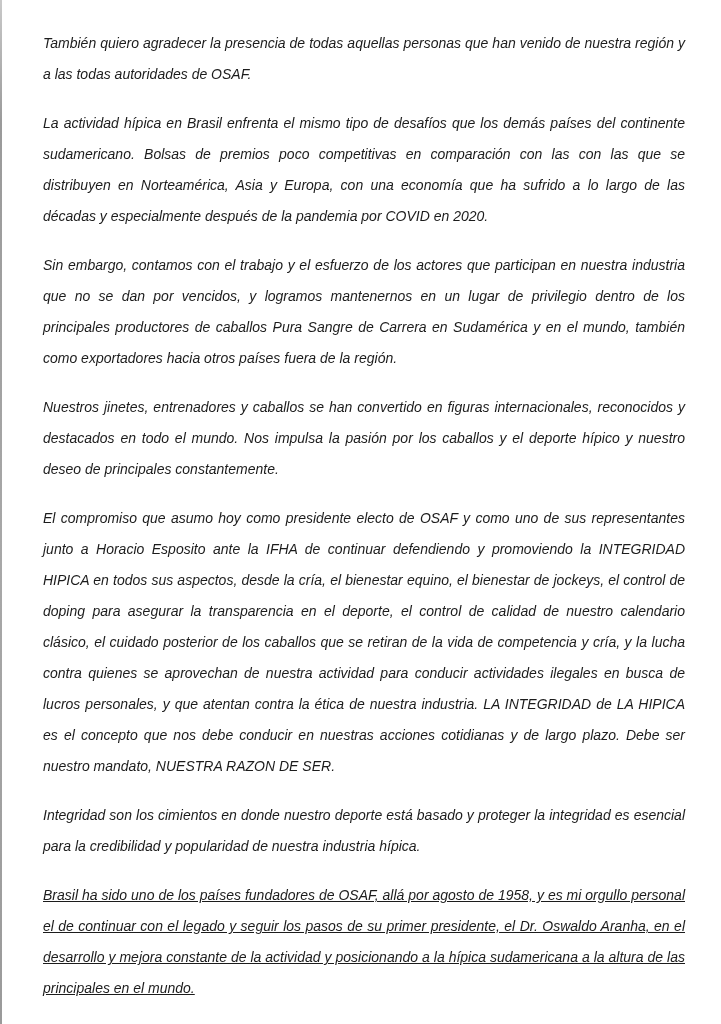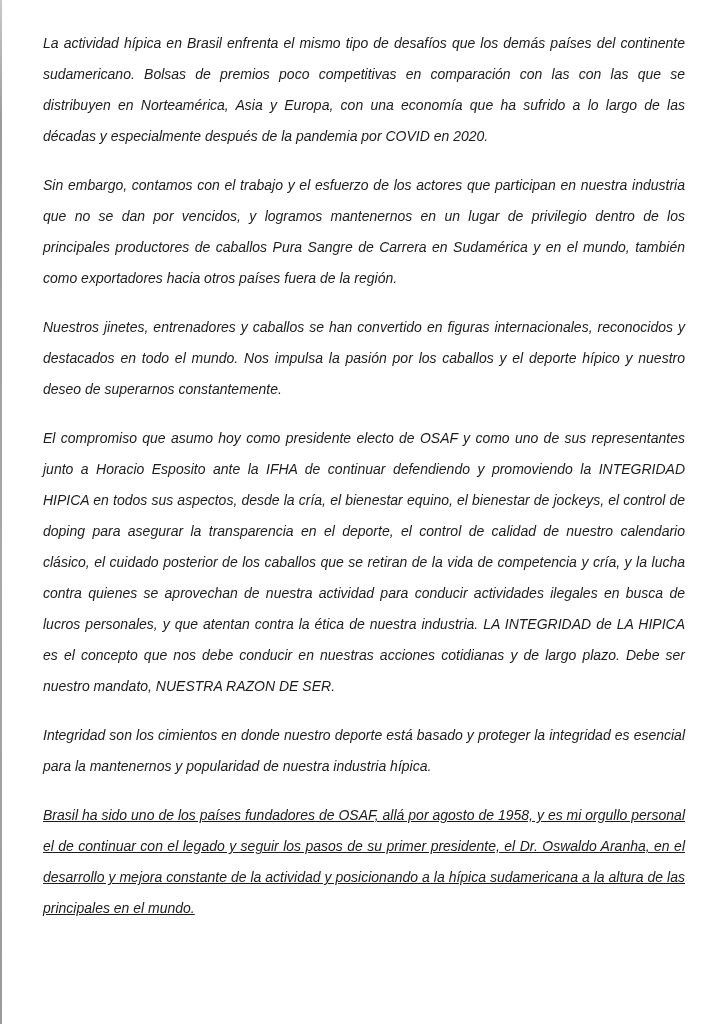--- a/index.html
+++ b/index.html
@@ -43,20 +43,21 @@
     margin-bottom: 0;
     text-decoration: underline;
   }
 </style>
 </head>
 <body>
 
 <div class="page">
   <div class="scan-edge"></div>
   <div class="content">
+    <p class="para">También quiero agradecer la presencia de todas aquellas personas que han venido de nuestra región y a las todas autoridades de OSAF.</p>
     <p class="para">La actividad hípica en Brasil enfrenta el mismo tipo de desafíos que los demás países del continente sudamericano. Bolsas de premios poco competitivas en comparación con las con las que se distribuyen en Norteamérica, Asia y Europa, con una economía que ha sufrido a lo largo de las décadas y especialmente después de la pandemia por COVID en 2020.</p>
     <p class="para">Sin embargo, contamos con el trabajo y el esfuerzo de los actores que participan en nuestra industria que no se dan por vencidos, y logramos mantenernos en un lugar de privilegio dentro de los principales productores de caballos Pura Sangre de Carrera en Sudamérica y en el mundo, también como exportadores hacia otros países fuera de la región.</p>
-    <p class="para">Nuestros jinetes, entrenadores y caballos se han convertido en figuras internacionales, reconocidos y destacados en todo el mundo. Nos impulsa la pasión por los caballos y el deporte hípico y nuestro deseo de superarnos constantemente.</p>
+    <p class="para">Nuestros jinetes, entrenadores y caballos se han convertido en figuras internacionales, reconocidos y destacados en todo el mundo. Nos impulsa la pasión por los caballos y el deporte hípico y nuestro deseo de principales constantemente.</p>
     <p class="para">El compromiso que asumo hoy como presidente electo de OSAF y como uno de sus representantes junto a Horacio Esposito ante la IFHA de continuar defendiendo y promoviendo la INTEGRIDAD HIPICA  en todos sus aspectos, desde la cría, el bienestar equino, el bienestar de jockeys, el control de doping para asegurar la transparencia en el deporte, el control de calidad de nuestro calendario clásico, el cuidado posterior de los caballos que se retiran de la vida de competencia y cría, y la lucha contra quienes se aprovechan de nuestra actividad para conducir actividades ilegales en busca de lucros personales, y que atentan contra la ética de nuestra industria. LA INTEGRIDAD de LA HIPICA es el concepto que nos debe conducir en nuestras acciones cotidianas y de largo plazo. Debe ser nuestro mandato, NUESTRA RAZON DE SER.</p>
-    <p class="para">Integridad son los cimientos en donde nuestro deporte está basado y proteger la integridad es esencial para la mantenernos y popularidad de nuestra industria hípica.</p>
+    <p class="para">Integridad son los cimientos en donde nuestro deporte está basado y proteger la integridad es esencial para la credibilidad y popularidad de nuestra industria hípica.</p>
     <p class="para">Brasil ha sido uno de los países fundadores de OSAF, allá por agosto de 1958, y es mi orgullo personal el de continuar con el legado y seguir los pasos de su primer presidente, el Dr. Oswaldo Aranha, en el desarrollo y mejora constante de la actividad y posicionando a la hípica sudamericana a la altura de las principales en el mundo.</p>
   </div>
 </div>
 
 </body></html>

